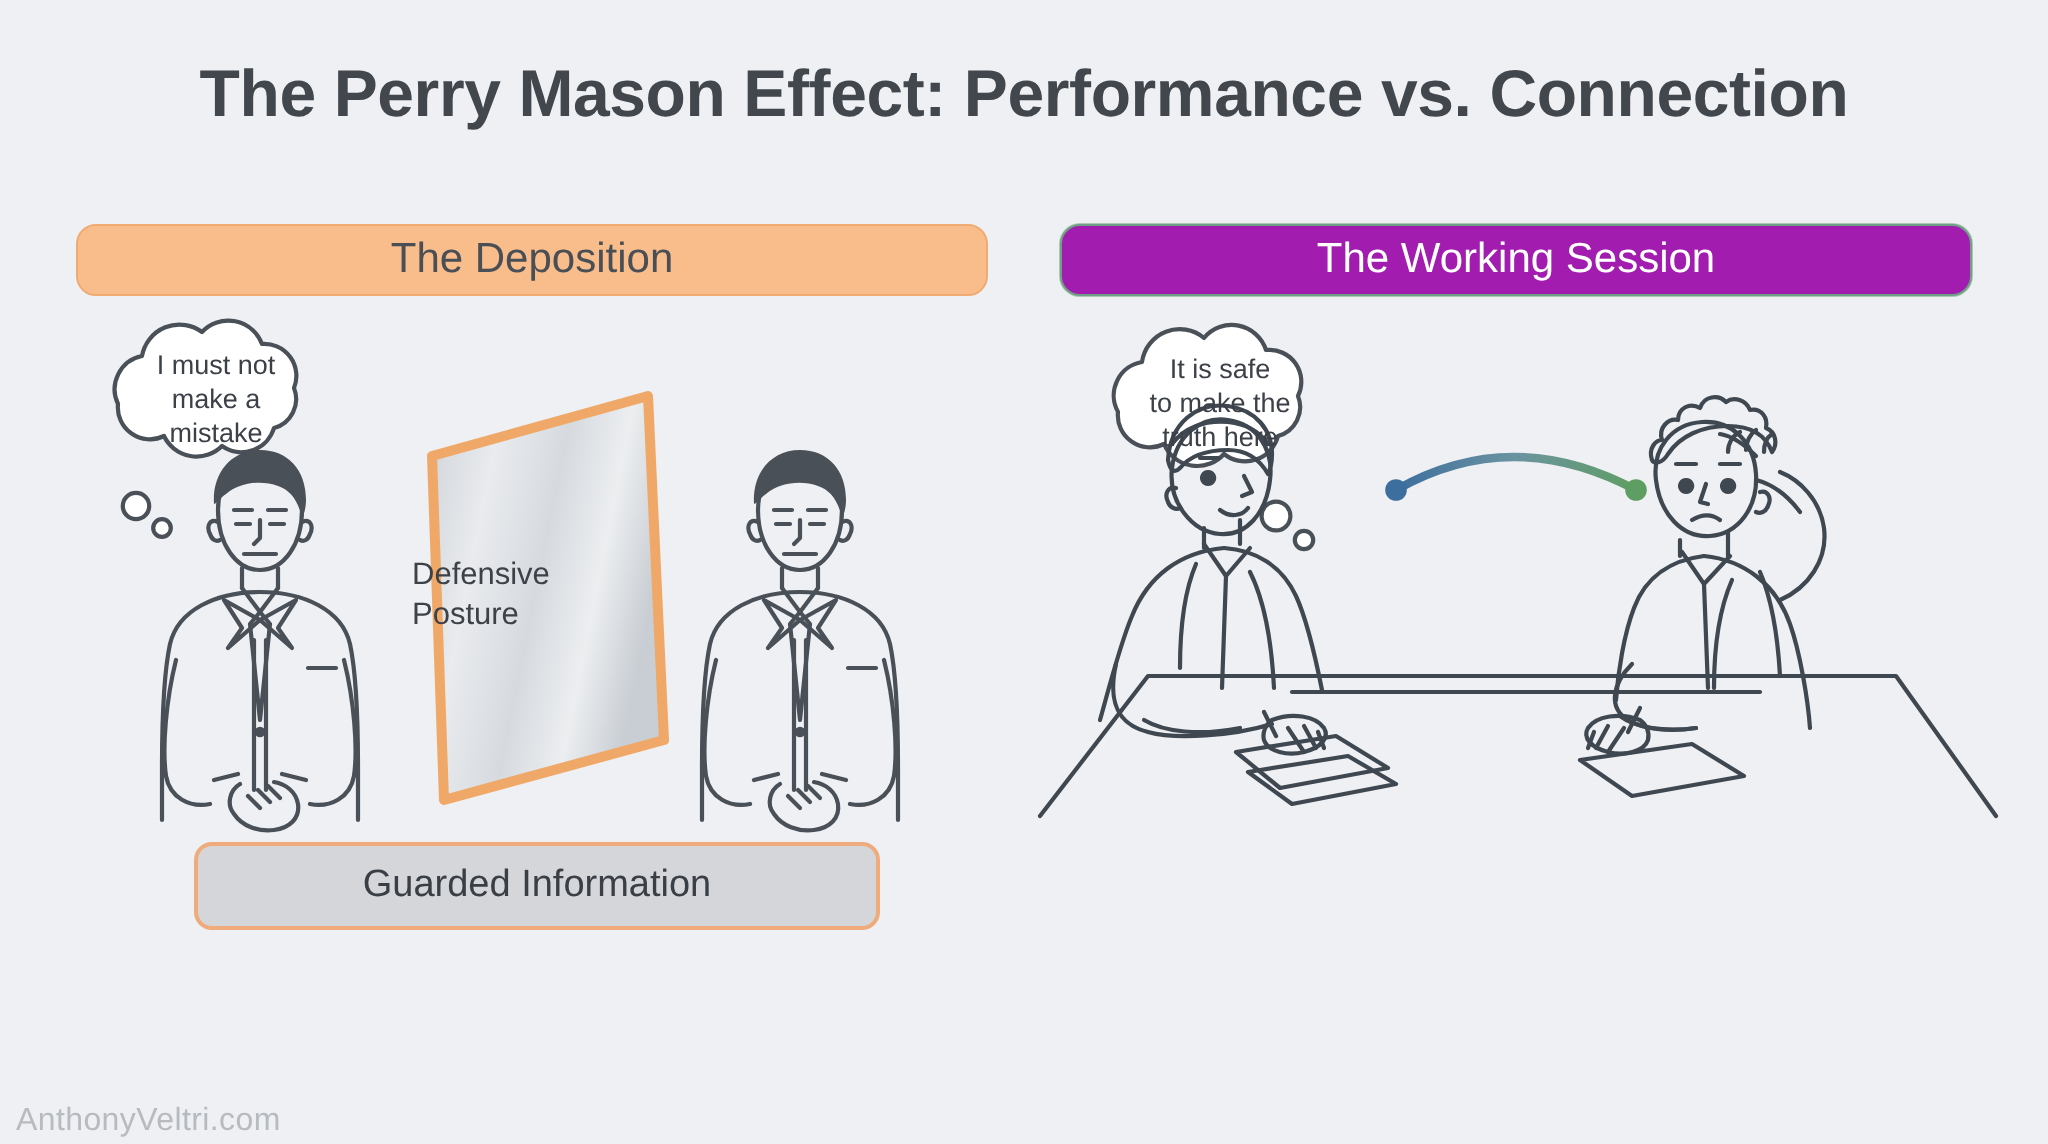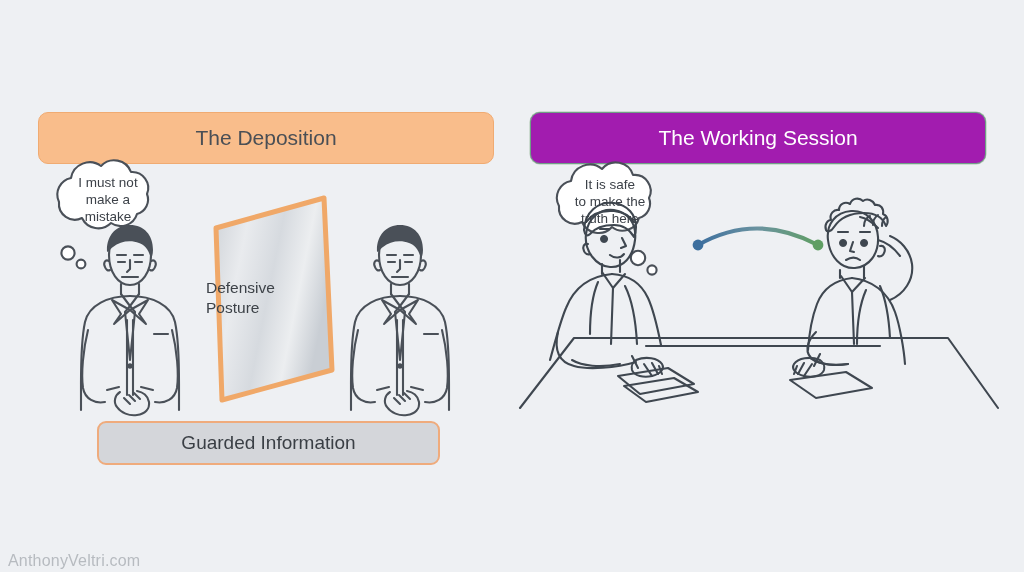--- a/index.html
+++ b/index.html
@@ -27,21 +27,21 @@
     font-size: 33px;
     font-weight: bold;
     color: #42474d;
     letter-spacing: -0.2px;
     white-space: nowrap;
   }
 
   
   .col-header {
     position: absolute;
-    height: 52px;
+    height: 36px;
     border-radius: 10px;
     display: flex;
     align-items: center;
     justify-content: center;
     font-size: 21px;
     box-sizing: border-box;
   }
   #header-left {
     left: 38px;
     top: 112px;
@@ -157,20 +157,21 @@
     letter-spacing: 0.2px;
   }
 
   svg { display: block; overflow: visible; }
 </style>
 </head>
 <body>
 
 <div id="slide">
 
+  <div id="title">The Perry Mason Effect: Performance vs. Connection</div>
 
   <div class="col-header" id="header-left">
     <span>The Deposition</span>
   </div>
   <div class="col-header" id="header-right">
     <span>The Working Session</span>
   </div>
 
   <div class="stage" id="stage-left">
     <svg width="464" height="250" viewBox="0 0 464 250" aria-hidden="true">

